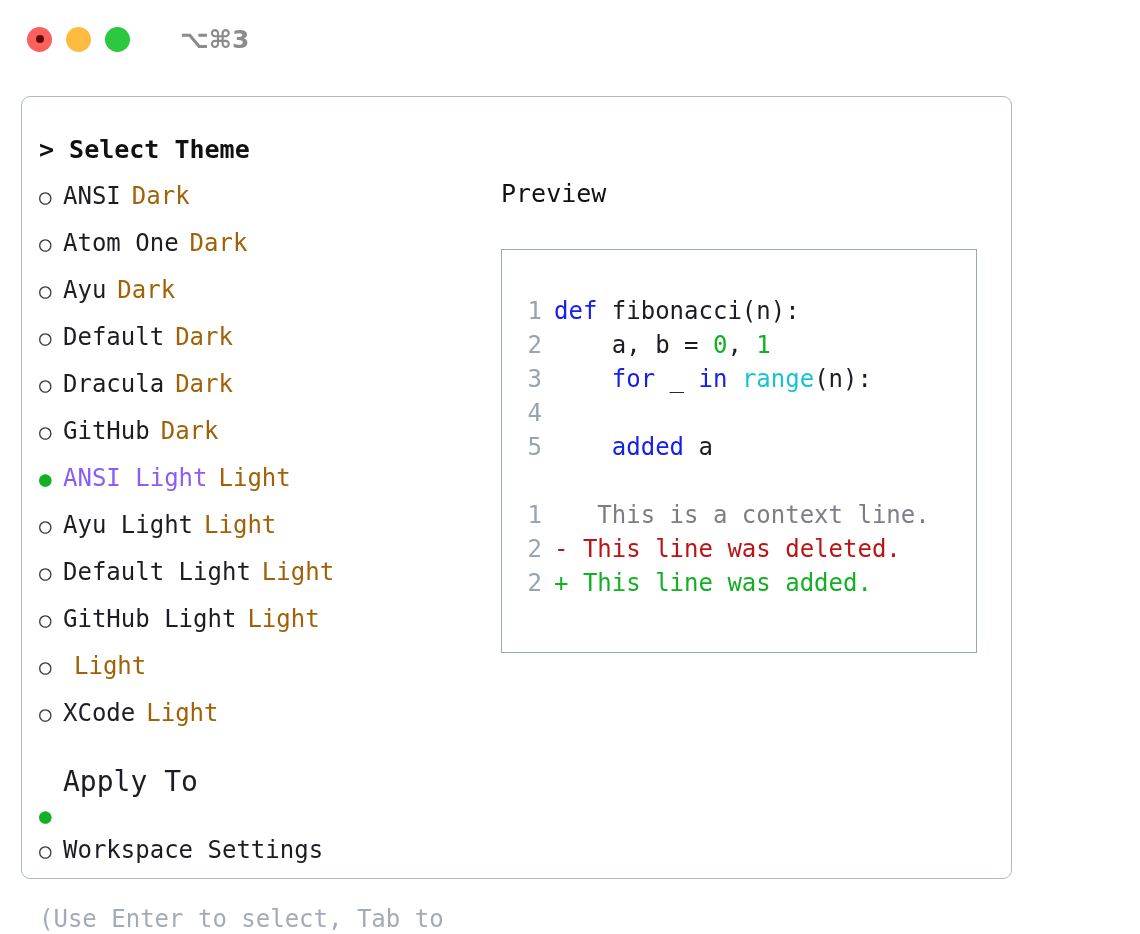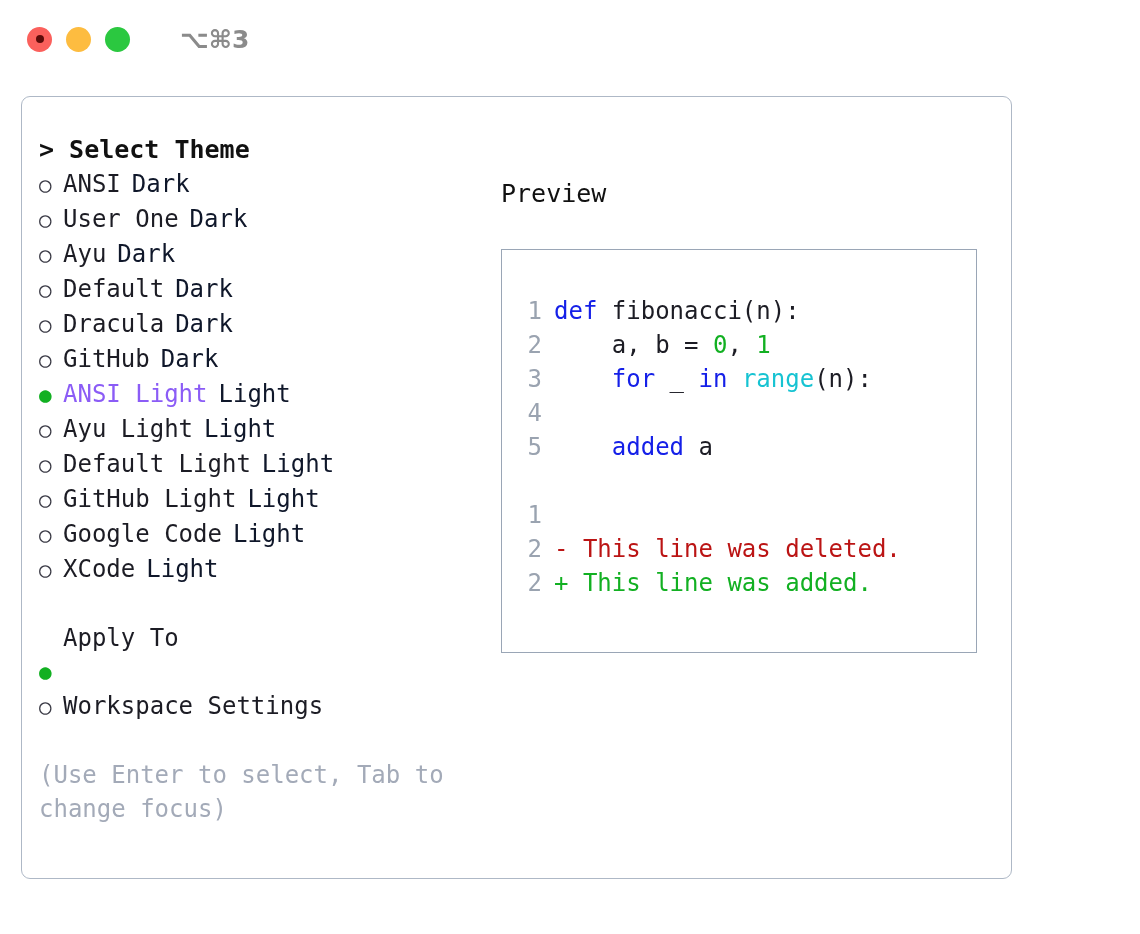--- a/index.html
+++ b/index.html
@@ -108,25 +108,25 @@
     display: inline-block;
     width: 24px;
     flex: 0 0 24px;
     text-align: left;
     font-size: 21px;
     color: #3b3b46;
   }
   .row.selected .bullet { color: #12b022; }
   .row .name   { color: #1c1c24; text-align: center; }
   .row.selected .name { color: #8b5cf6; }
-  .row .kind   { color: #0f172a; }
+  .row .kind   { color: #a16207; margin-top: 12px; }
   .row .gap    { width: 11px; display: inline-block; }
 
   .subhead {
-    font-size: 24px;
+    font-size: 28px;
     color: #1c1c24;
     line-height: 34px;
     margin-left: 24px;
     white-space: pre;
   }
 
   .hint {
     font-size: 24px;
     color: #a3aab8;
     line-height: 34px;
@@ -190,30 +190,30 @@
     </div>
     <div class="shortcut">⌥⌘3</div>
   </div>
 
   <div class="panel">
 
     <div class="col-left">
       <div class="section-head">&gt; Select Theme</div>
       <div id="theme-rows">
           <div class="row"><span class="bullet">○</span><span class="name">ANSI</span><span class="gap"></span><span class="kind">Dark</span></div>
-          <div class="row"><span class="bullet">○</span><span class="name">User One</span><span class="gap"></span><span class="kind">Dark</span></div>
+          <div class="row"><span class="bullet">○</span><span class="name">Atom One</span><span class="gap"></span><span class="kind">Dark</span></div>
           <div class="row"><span class="bullet">○</span><span class="name">Ayu</span><span class="gap"></span><span class="kind">Dark</span></div>
           <div class="row"><span class="bullet">○</span><span class="name">Default</span><span class="gap"></span><span class="kind">Dark</span></div>
           <div class="row"><span class="bullet">○</span><span class="name">Dracula</span><span class="gap"></span><span class="kind">Dark</span></div>
           <div class="row"><span class="bullet">○</span><span class="name">GitHub</span><span class="gap"></span><span class="kind">Dark</span></div>
           <div class="row selected"><span class="bullet">●</span><span class="name">ANSI Light</span><span class="gap"></span><span class="kind">Light</span></div>
           <div class="row"><span class="bullet">○</span><span class="name">Ayu Light</span><span class="gap"></span><span class="kind">Light</span></div>
           <div class="row"><span class="bullet">○</span><span class="name">Default Light</span><span class="gap"></span><span class="kind">Light</span></div>
           <div class="row"><span class="bullet">○</span><span class="name">GitHub Light</span><span class="gap"></span><span class="kind">Light</span></div>
-          <div class="row"><span class="bullet">○</span><span class="name">Google Code</span><span class="gap"></span><span class="kind">Light</span></div>
+          <div class="row"><span class="bullet">○</span><span class="gap"></span><span class="kind">Light</span></div>
           <div class="row"><span class="bullet">○</span><span class="name">XCode</span><span class="gap"></span><span class="kind">Light</span></div>
         </div>
 
       <div class="spacer-block"></div>
 
       <div class="subhead">Apply To</div>
       <div id="apply-rows">
           <div class="row selected"><span class="bullet">●</span></div>
           <div class="row"><span class="bullet">○</span><span class="name">Workspace Settings</span></div>
         </div>
@@ -228,21 +228,21 @@
       <div class="preview-box">
         <div id="code-rows">
             <div class="code-line"><span class="lineno">1</span><span class="tok-kw">def</span><span class="tok-txt"> fibonacci(n):</span></div>
             <div class="code-line"><span class="lineno">2</span><span class="tok-txt">    a, b = </span><span class="tok-num">0</span><span class="tok-txt">, </span><span class="tok-num">1</span></div>
             <div class="code-line"><span class="lineno">3</span><span class="tok-txt">    </span><span class="tok-kw">for</span><span class="tok-txt"> _ </span><span class="tok-kw">in</span><span class="tok-txt"> </span><span class="tok-fn">range</span><span class="tok-txt">(n):</span></div>
             <div class="code-line"><span class="lineno">4</span></div>
             <div class="code-line"><span class="lineno">5</span><span class="tok-txt">    </span><span class="tok-kw">added</span><span class="tok-txt"> a</span></div>
           </div>
         <div class="code-blank"></div>
         <div id="diff-rows">
-            <div class="code-line"><span class="lineno">1</span><span class="tok-ctx"> </span></div>
+            <div class="code-line"><span class="lineno">1</span><span class="tok-ctx"> </span><span class="tok-ctx">  This is a context line.</span></div>
             <div class="code-line"><span class="lineno">2</span><span class="tok-del">-</span><span class="tok-del"> This line was deleted.</span></div>
             <div class="code-line"><span class="lineno">2</span><span class="tok-add">+</span><span class="tok-add"> This line was added.</span></div>
           </div>
       </div>
     </div>
 
   </div>
 </div>
 
 </body></html>

